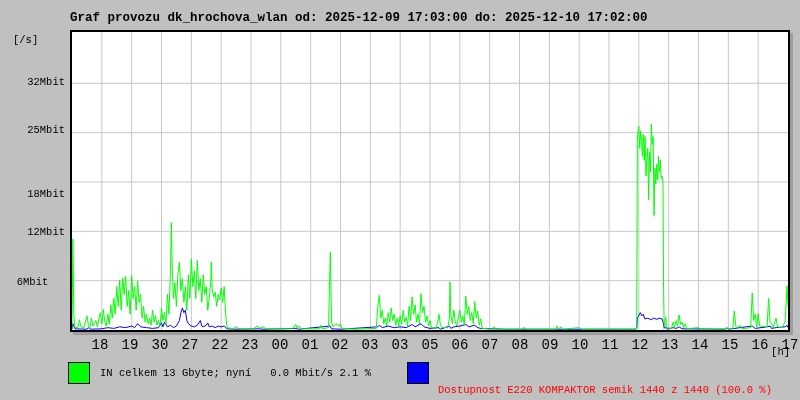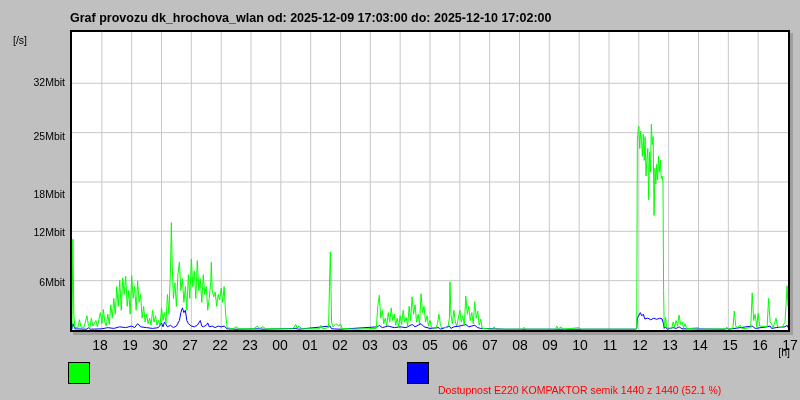--- a/index.html
+++ b/index.html
@@ -1,19 +1,19 @@
 <!DOCTYPE html>
 <html><head>
 <meta charset="utf-8">
 <style>
   html,body{margin:0;padding:0;}
   #screen{
     position:relative;width:800px;height:400px;
     background:#c0c0c0;overflow:hidden;
-    font-family:Liberation Sans, sans-serif;
+    font-family:Liberation Mono, monospace;
     color:#000;
   }
   .title{
     position:absolute;left:70px;top:11px;
     font-size:12.5px;font-weight:bold;white-space:pre;letter-spacing:0;
   }
   .unit-y{position:absolute;left:13px;top:34px;font-size:10.5px;}
   .unit-x{position:absolute;left:764px;top:346px;width:26px;text-align:right;font-size:10.5px;}
   #plot{
     position:absolute;left:70px;top:30px;width:720px;height:302px;
@@ -76,24 +76,24 @@
         <line x1="0" y1="152" x2="720" y2="152" stroke="#c6c6c6" stroke-width="1"></line>
         <line x1="0" y1="202" x2="720" y2="202" stroke="#c6c6c6" stroke-width="1"></line>
         <line x1="0" y1="252" x2="720" y2="252" stroke="#c6c6c6" stroke-width="1"></line>
         <polyline points="0.0,301.2 0.9,295.6 3.0,300.8 15.0,301.2 16.5,299.6 18.0,301.2 30.0,300.8 36.0,299.6 42.0,300.4 48.0,298.8 54.0,299.6 60.0,298.0 63.0,299.6 66.0,295.6 69.0,298.8 75.0,299.6 81.0,300.4 87.0,299.6 90.0,294.8 91.5,298.8 93.0,294.0 96.0,298.8 99.0,297.2 102.0,299.6 105.0,298.0 108.0,292.4 109.5,284.4 111.0,279.6 112.5,284.4 114.0,282.0 115.5,292.4 117.0,295.6 120.0,298.0 123.0,298.8 126.0,297.2 129.0,292.4 130.5,298.0 132.0,298.8 135.0,297.2 136.5,294.8 138.0,298.8 141.0,298.0 144.0,299.6 147.0,298.0 150.0,298.8 153.0,298.0 156.0,300.8 165.0,301.2 189.0,300.8 192.0,301.2 225.0,300.4 228.0,301.2 259.5,298.0 261.0,300.8 270.0,301.2 307.5,298.8 309.0,297.2 312.0,299.6 318.0,298.0 324.0,299.6 330.0,298.8 336.0,299.6 342.0,296.4 345.0,298.8 351.0,295.6 354.0,298.8 360.0,300.4 369.0,299.6 370.5,301.2 379.5,298.0 381.0,300.4 384.0,298.8 390.0,298.0 396.0,296.4 399.0,298.8 405.0,297.2 408.0,299.6 411.0,300.4 435.0,301.2 567.0,301.2 567.9,300.4 568.5,290.0 571.5,284.4 573.0,287.6 574.5,286.0 576.0,290.8 579.0,290.0 582.0,291.6 585.0,290.0 588.0,291.2 591.0,290.0 593.4,290.8 594.6,294.8 595.5,300.4 597.0,298.8 598.5,301.2 604.5,299.6 607.5,300.4 610.5,298.8 613.5,300.8 657.0,301.2 658.5,299.6 660.0,301.2 684.0,298.0 687.0,300.4 699.0,298.8 702.0,298.0 703.5,300.4 708.0,299.6 717.0,298.8 719.1,297.2 720.0,299.6" fill="none" stroke="#0000ff" stroke-width="1"></polyline>
         <polyline points="0.0,300.4 0.9,210.0 1.8,286.0 3.0,299.6 6.0,299.6 7.5,291.6 9.0,298.8 12.0,299.6 15.0,287.6 16.5,297.2 18.0,299.6 19.5,290.0 21.0,298.0 24.0,292.4 25.5,298.8 28.5,284.4 30.0,295.6 31.5,281.2 33.0,294.0 34.5,298.0 36.0,286.0 37.5,296.4 39.0,276.4 40.5,290.0 42.0,270.0 43.5,286.0 45.0,258.0 46.5,278.0 48.0,251.6 49.5,282.0 51.0,249.2 52.5,266.0 54.0,247.6 55.5,278.0 57.0,262.0 58.5,286.0 60.0,246.8 61.5,270.0 63.0,258.0 64.5,282.0 66.0,252.4 67.5,274.0 69.0,266.0 70.5,290.0 72.0,278.0 73.5,294.0 75.0,286.0 76.5,295.6 78.0,290.0 79.5,297.2 81.0,282.0 82.5,294.0 84.0,287.6 85.5,297.2 87.0,292.4 88.5,298.0 90.0,279.6 91.5,292.4 93.0,284.4 94.5,295.6 96.0,266.0 97.5,286.0 99.0,242.0 99.9,193.2 100.8,238.0 102.0,270.0 103.5,254.0 105.0,278.0 106.5,246.0 108.0,233.2 109.5,262.0 111.0,250.0 112.5,274.0 114.0,258.0 115.5,282.0 117.0,246.0 118.5,270.0 120.0,230.0 121.5,258.0 123.0,242.0 124.5,270.0 126.0,231.6 127.5,262.0 129.0,250.0 130.5,274.0 132.0,246.0 133.5,266.0 135.0,258.0 136.5,282.0 138.0,270.0 139.5,254.0 140.1,233.2 141.0,262.0 142.5,268.4 144.0,263.6 145.5,278.0 147.0,266.0 148.5,271.6 150.0,259.6 151.5,274.0 153.0,258.0 154.5,286.0 156.0,299.6 162.0,300.8 165.0,298.8 168.0,300.8 183.0,300.8 186.0,298.0 189.0,300.4 192.0,298.8 195.0,300.8 222.0,300.8 225.0,296.4 226.5,300.4 228.0,298.0 231.0,300.8 249.0,300.8 250.5,297.2 252.0,300.8 258.0,299.6 258.9,258.0 259.8,222.8 261.0,294.0 262.5,298.8 265.5,295.6 268.5,298.0 270.0,295.6 271.5,300.4 285.0,301.2 306.0,300.4 307.5,278.0 309.0,266.8 310.5,290.0 312.0,282.0 313.5,295.6 315.0,290.0 316.5,298.0 318.0,284.4 319.5,294.0 321.0,279.6 322.5,292.4 324.0,286.0 325.5,297.2 327.0,290.0 328.5,298.8 330.0,287.6 331.5,296.4 333.0,282.0 334.5,294.0 336.0,289.2 337.5,298.0 339.0,278.0 340.5,292.4 342.0,268.4 343.5,286.0 345.0,276.4 346.5,294.0 348.0,286.0 349.5,295.6 351.0,265.2 352.5,284.4 354.0,278.0 355.5,294.0 357.0,287.6 358.5,298.0 360.0,292.4 361.5,299.6 366.0,300.4 367.5,295.6 369.0,286.0 370.5,297.2 372.0,299.6 378.0,299.6 379.5,290.0 380.1,253.2 381.0,286.0 382.5,295.6 384.0,282.0 385.5,294.0 387.0,298.0 390.0,282.0 391.5,294.0 393.0,287.6 394.5,297.2 396.0,267.6 397.5,286.0 399.0,278.0 400.5,292.4 402.0,284.4 403.5,295.6 405.0,273.2 406.5,290.0 408.0,282.8 409.5,297.2 411.0,290.8 412.5,300.4 423.0,301.2 424.5,298.8 426.0,301.2 453.0,301.2 454.5,299.2 456.0,301.2 486.0,301.2 487.5,298.0 489.0,300.8 492.0,298.8 493.5,301.2 510.0,299.6 511.5,301.2 567.0,301.2 567.9,299.6 568.5,110.0 569.4,98.0 570.0,95.6 570.9,118.0 571.8,100.4 572.7,110.0 573.6,126.0 574.5,103.6 575.4,130.0 576.3,106.0 577.2,146.0 578.1,130.0 579.0,118.0 579.9,170.0 580.8,122.0 581.7,142.0 582.6,93.2 583.5,114.0 584.4,106.0 585.3,186.0 586.2,138.0 587.1,154.0 588.0,134.0 588.9,150.0 589.8,126.0 590.7,142.0 591.6,130.0 592.5,148.4 593.4,146.0 594.3,151.6 594.9,262.0 595.5,298.8 597.0,289.2 597.9,299.6 603.0,300.4 604.5,294.0 606.0,298.8 607.5,292.4 609.0,298.0 610.5,286.8 612.0,296.4 613.5,294.0 615.0,299.6 616.5,295.6 618.0,300.8 630.0,299.6 631.5,301.2 664.5,300.8 666.0,282.8 667.5,298.0 669.0,299.6 672.0,297.2 673.5,300.8 682.5,299.6 684.0,264.4 685.5,292.4 687.0,286.0 688.5,298.8 690.0,285.2 691.5,298.0 699.0,298.8 700.5,270.0 702.0,294.0 703.5,295.6 705.0,299.6 708.0,290.0 709.5,298.8 714.0,299.6 717.0,294.0 719.1,257.2 720.0,278.0" fill="none" stroke="#00ff00" stroke-width="1"></polyline>
       </svg>
   </div>
 
   <div id="y-labels">
       <div class="ytick-label" style="top: 76px;">32Mbit</div>
-      <div class="ytick-label" style="top: 130px;">25Mbit</div>
+      <div class="ytick-label" style="top: 124px;">25Mbit</div>
       <div class="ytick-label" style="top: 176px; margin-top: 12px;">18Mbit</div>
       <div class="ytick-label" style="top: 226px;">12Mbit</div>
-      <div class="ytick-label" style="top: 276px;">6Mbit</div>
+      <div class="ytick-label" style="top: 276px; text-align: center;">6Mbit</div>
     </div>
   <div id="y-ticks">
       <div class="ytick-mark" style="left: 65px; top: 82px;"></div>
       <div class="ytick-mark" style="left: 65px; top: 132px;"></div>
       <div class="ytick-mark" style="left: 65px; top: 182px;"></div>
       <div class="ytick-mark" style="left: 65px; top: 232px;"></div>
       <div class="ytick-mark" style="left: 65px; top: 282px;"></div>
     </div>
   <div id="x-labels">
       <div class="xtick-label" style="left: 85px;">18</div>
@@ -118,18 +118,19 @@
       <div class="xtick-label" style="left: 655px;">13</div>
       <div class="xtick-label" style="left: 685px;">14</div>
       <div class="xtick-label" style="left: 715px;">15</div>
       <div class="xtick-label" style="left: 745px;">16</div>
       <div class="xtick-label" style="left: 775px;">17</div>
     </div>
 
   <div class="unit-x">[h]</div>
 
   <div class="legend-swatch" style="left: 68px; background: rgb(0, 255, 0);"></div>
+  <div class="legend-text" style="left:100px;">IN celkem 13 Gbyte; nyní   0.0 Mbit/s 2.1 %</div>
 
   <div class="legend-swatch" style="left: 407px; background: rgb(0, 0, 255);"></div>
 
-  <div class="availability-text" style="left: 438px; color: rgb(255, 0, 0);">Dostupnost E220 KOMPAKTOR semik 1440 z 1440 (52.1 %)</div>
+  <div class="availability-text" style="left: 438px; color: rgb(255, 0, 0);">Dostupnost E220 KOMPAKTOR semik 1440 z 1440 (100.0 %)</div>
 
 </div>
 
 </body></html>

